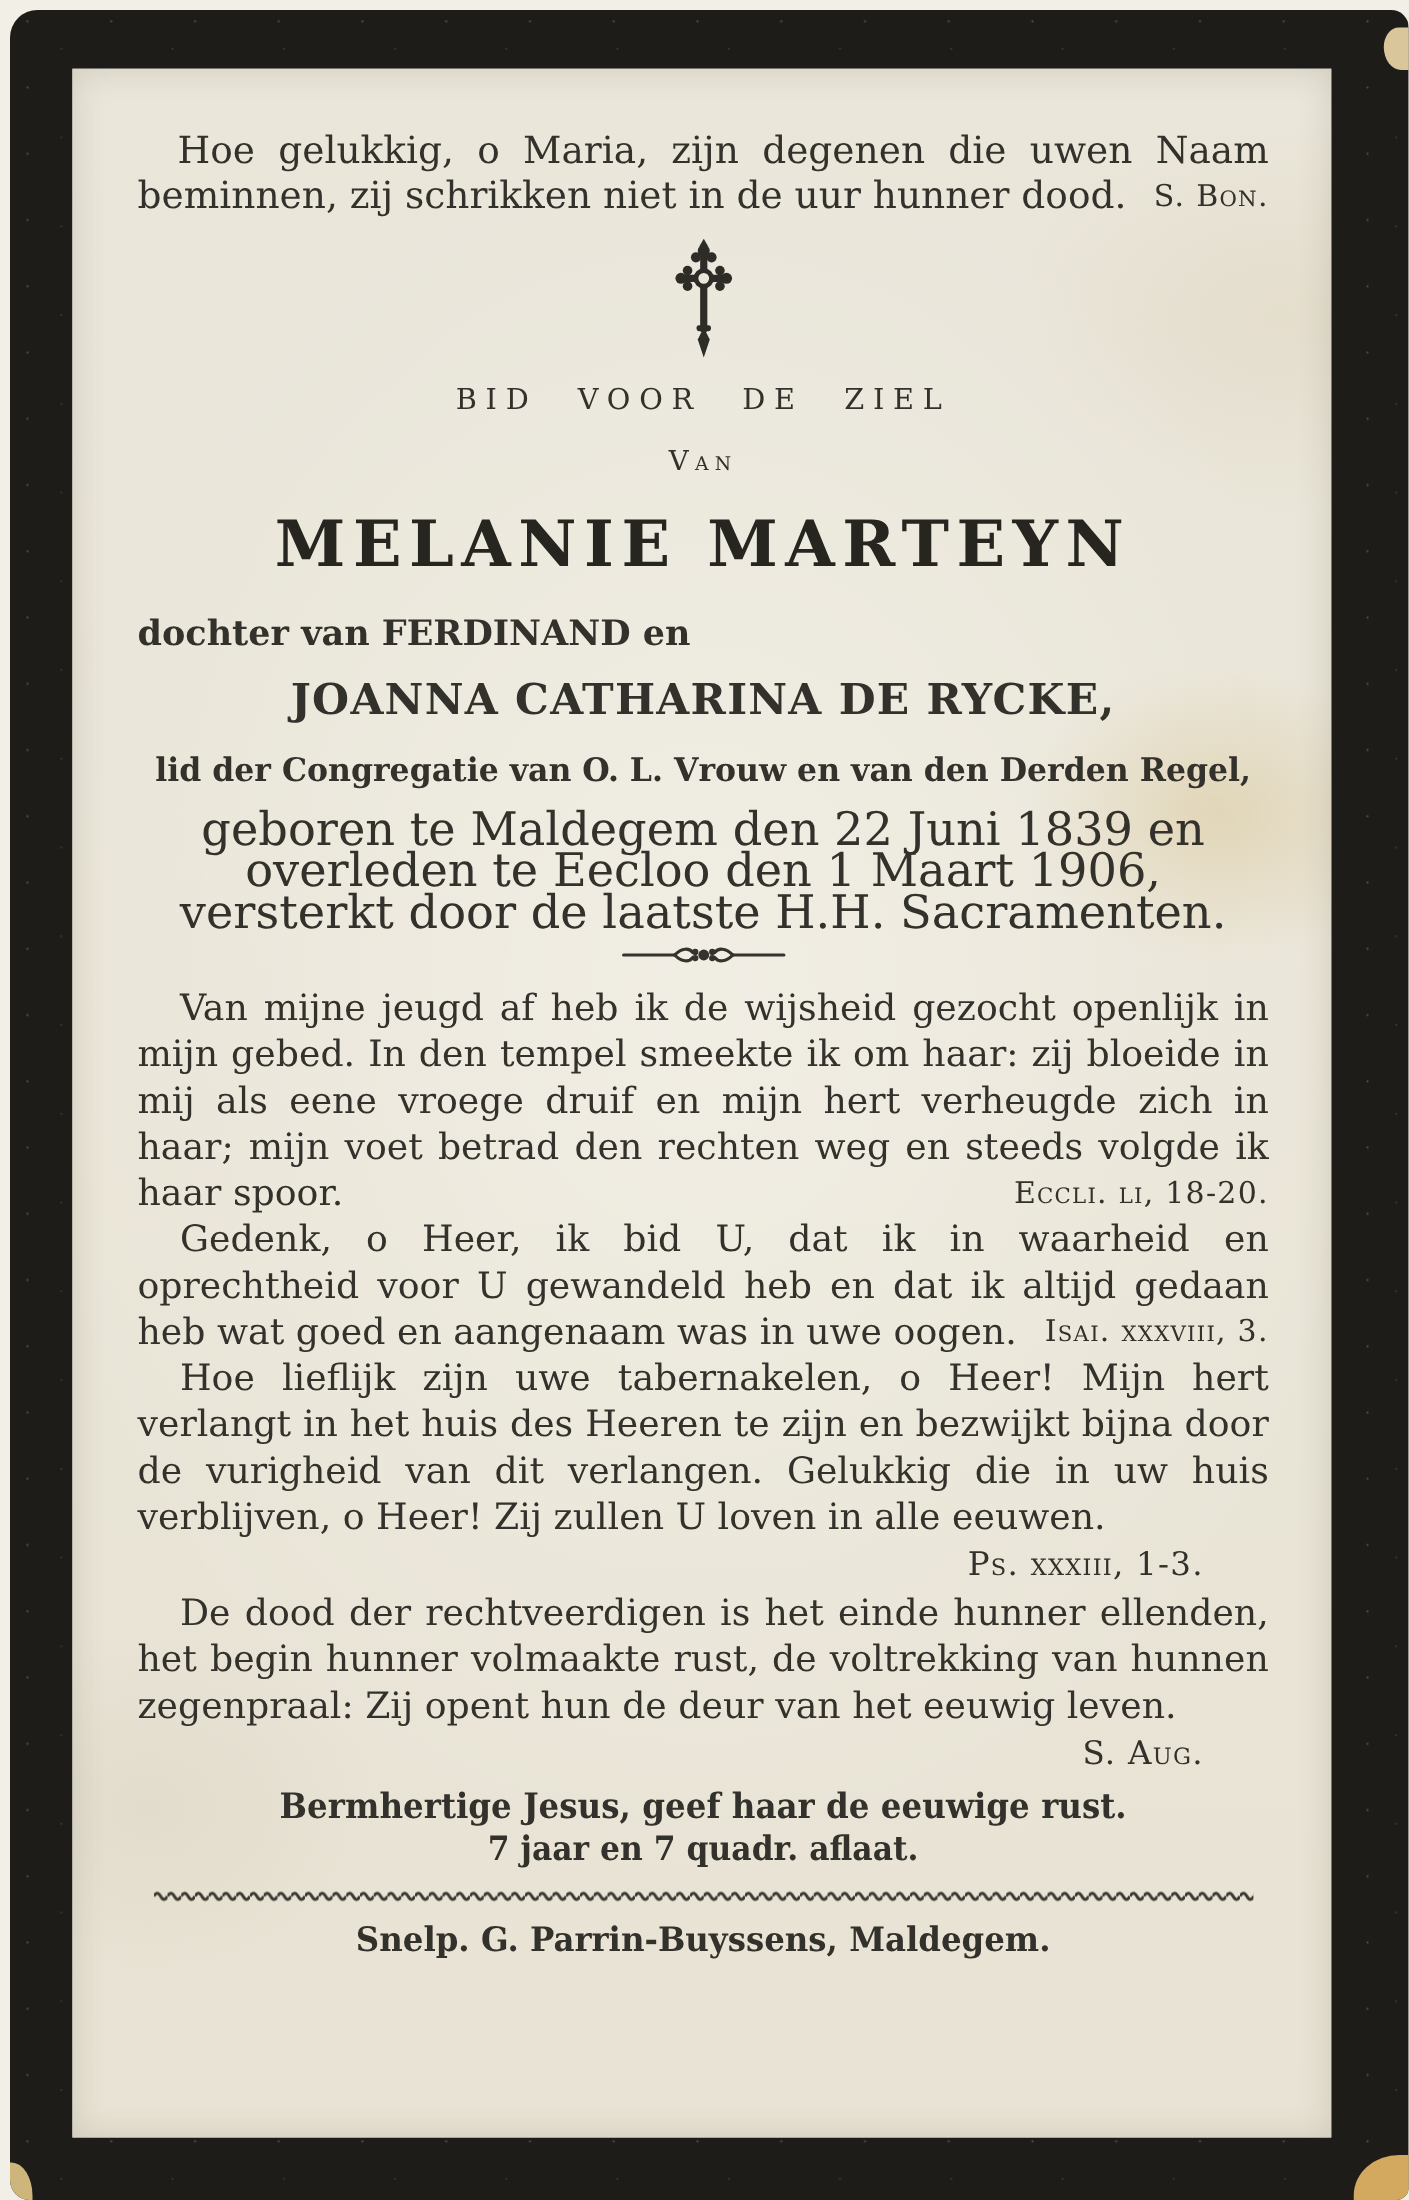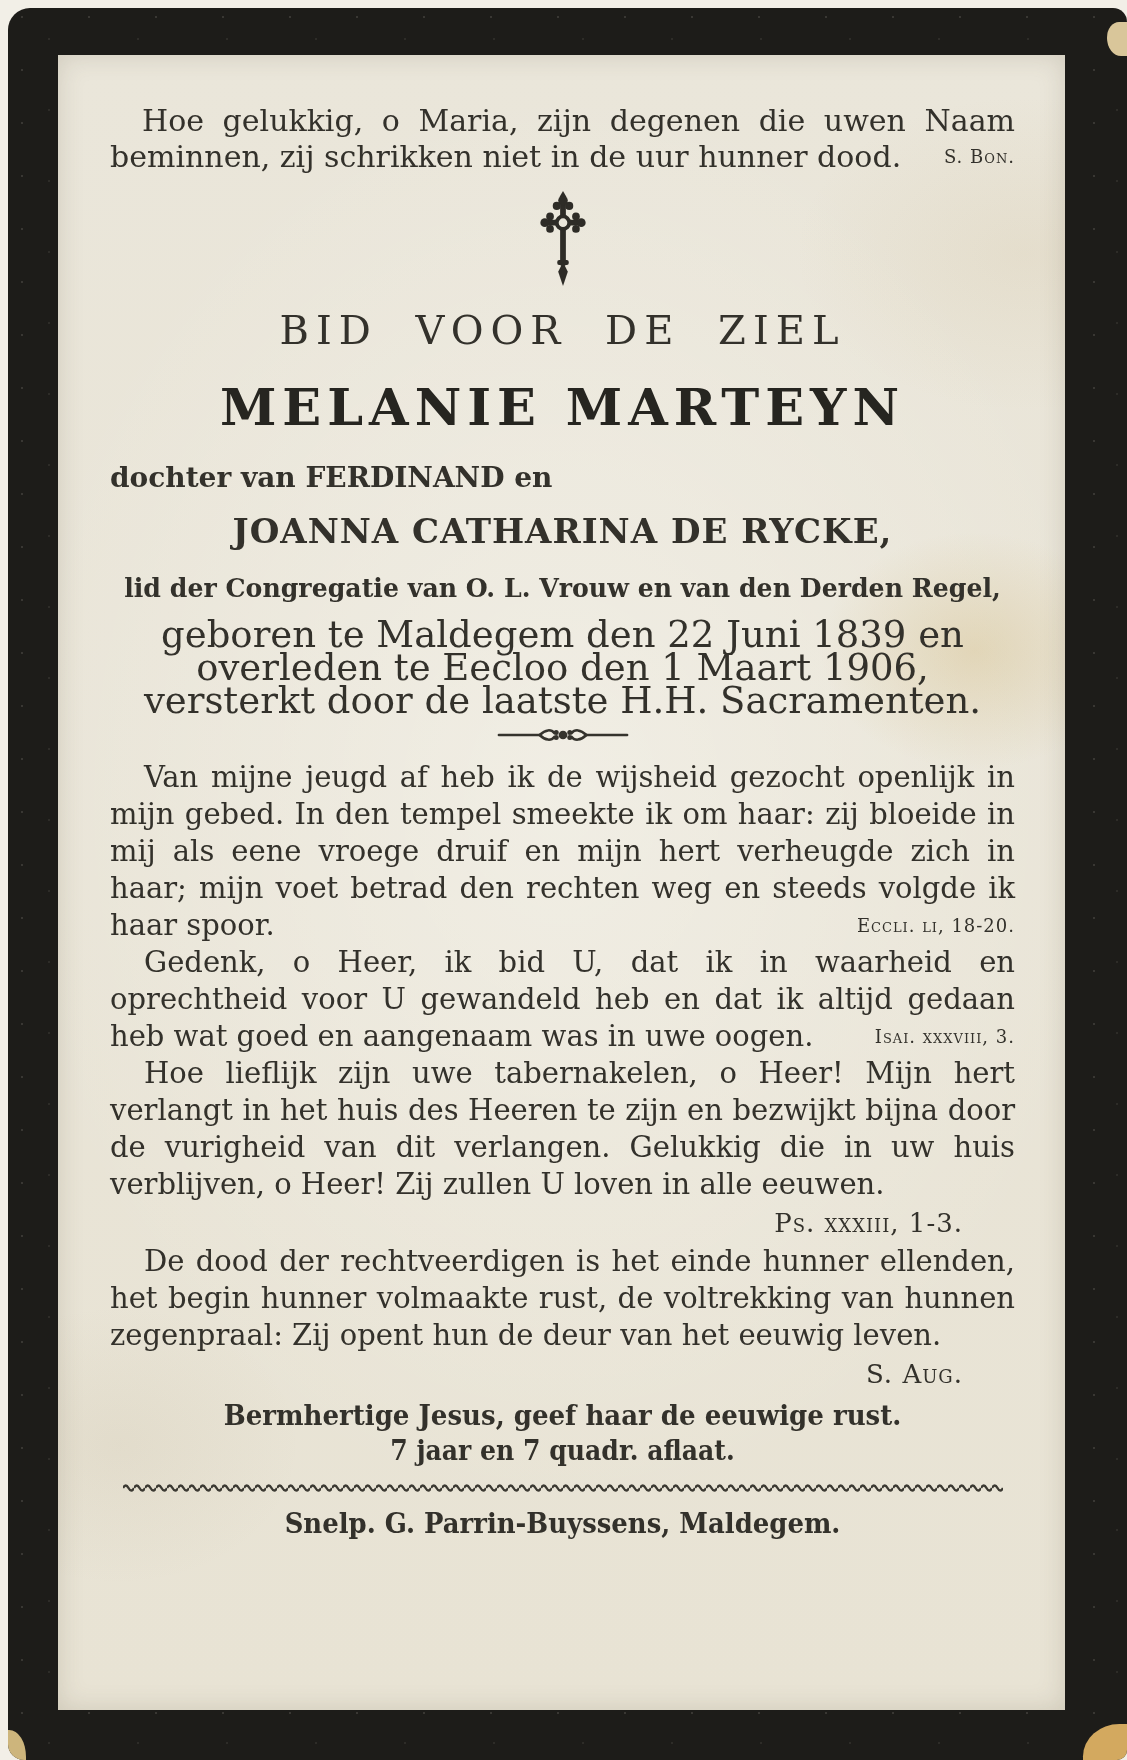--- a/index.html
+++ b/index.html
@@ -34,23 +34,23 @@
       radial-gradient(260px 200px at 6% 84%, rgba(150,130,90,.08), transparent 70%),
       radial-gradient(700px 900px at 50% 45%, rgba(255,255,252,.35), transparent 80%),
       linear-gradient(#eae6da,#e8e3d4);
     box-shadow:inset 0 0 26px rgba(90,80,55,.18);
     padding:48px 50px 0 52px;
     box-sizing:border-box;
     overflow:hidden;
   }
   .sc{font-variant:small-caps;}
   .epigraph{margin:0;font-size:30px;line-height:36px;text-align:justify;text-indent:32px;}
-  .cite-inline{float:right;font-size:18px;letter-spacing:1px;text-indent:0;}
+  .cite-inline{float:right;font-size:24px;letter-spacing:1px;text-indent:0;}
   .cross-wrap{text-align:center;margin:16px 0 4px;}
-  .invocation{margin-top:16px;text-align:center;font-size:40px;letter-spacing:7px;word-spacing:18px;}
+  .invocation{margin-top:16px;text-align:center;font-size:23px;letter-spacing:7px;word-spacing:18px;}
   .of-word{margin-top:24px;text-align:center;font-size:22px;letter-spacing:5px;}
   .deceased-name{margin-top:24px;text-align:center;font-size:51px;font-weight:bold;letter-spacing:6px;color:#262520;}
   .parents1{margin-top:24px;text-align:left;font-size:28px;font-weight:bold;}
   .parents2{margin-top:17px;text-align:center;font-size:34px;font-weight:bold;letter-spacing:1px;}
   .membership{margin-top:22px;text-align:center;font-size:26px;font-weight:bold;transform:scaleX(.97);}
   .vitals{margin:15px auto 0;width:96%;text-align:center;font-size:37px;line-height:33px;}
   .flourish-wrap{text-align:center;margin:7px 0 9px;}
   .quote{margin:0;font-size:29px;line-height:37px;text-align:justify;text-indent:34px;}
   .cite-block{font-size:26px;letter-spacing:1px;text-align:right;margin:0 52px 0 0;line-height:40px;}
   .final-prayer{margin-top:5px;text-align:center;font-size:28px;font-weight:bold;transform:scaleX(.93);}
@@ -89,20 +89,21 @@
             <circle cx="39.5" cy="39.5" r="4"></circle>
           <rect x="20" y="72" width="12" height="5" rx="2"></rect>
           <path d="M26 74 L31 84 L26 99 L21 84 Z"></path>
         </g>
         <circle cx="26" cy="33" r="6.5" fill="#eae6da" stroke="#2e2c27" stroke-width="4"></circle>
       </svg>
     </div>
 
     <div class="invocation">BID VOOR DE ZIEL</div>
 
+    <div class="of-word sc">Van</div>
 
     <div class="deceased-name">MELANIE MARTEYN</div>
 
     <div class="parents1">dochter van FERDINAND en</div>
 
     <div class="parents2">JOANNA CATHARINA DE RYCKE,</div>
 
     <div class="membership">lid der Congregatie van O. L. Vrouw en van den Derden Regel,</div>
 
     <div class="vitals">geboren te Maldegem den 22 Juni 1839 en overleden te Eecloo den 1 Maart 1906, versterkt door de laatste H.H. Sacramenten.</div>

